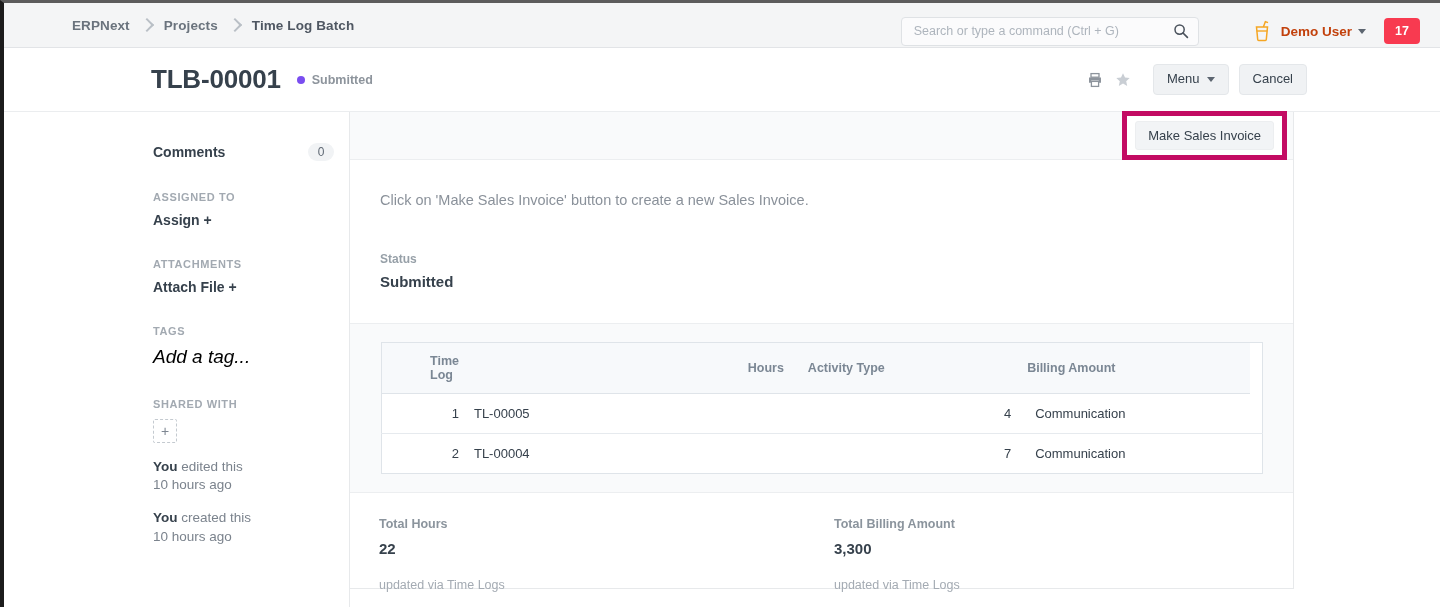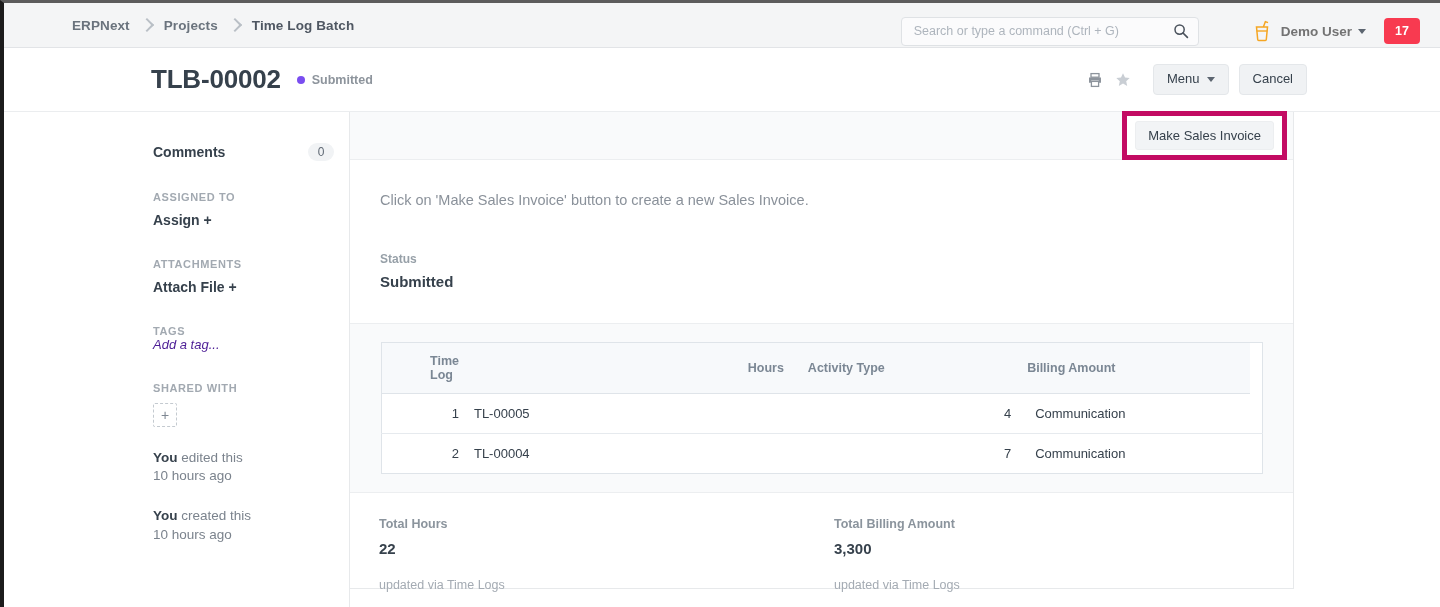--- a/index.html
+++ b/index.html
@@ -111,21 +111,21 @@
   .user-menu {
     margin-left: 10px;
     display: flex;
     align-items: center;
     gap: 6px;
     cursor: pointer;
   }
   .user-name {
     font-size: 13.5px;
     font-weight: bold;
-    color: #737373;
+    color: #c2410c;
   }
   .caret-down {
     width: 0; height: 0;
     border-left: 4px solid transparent;
     border-right: 4px solid transparent;
     border-top: 5px solid #5c6570;
   }
   .notif-badge {
     margin-left: 18px;
     margin-right: 20px;
@@ -242,37 +242,38 @@
     margin-top: 30px;
   }
   .sb-action {
     font-size: 14px;
     font-weight: bold;
     color: #36414c;
     margin-top: 9px;
     cursor: pointer;
   }
   .sb-tag-input {
-    font-size: 13px;
+    font-size: 19px;
     font-style: italic;
-    color: #4c1d95;
+    color: #000000;
+    margin-top: 9px;
     cursor: text;
   }
   .share-plus {
     margin-top: 9px;
     width: 22px; height: 22px;
     border: 1px dashed #c4cad0;
     border-radius: 2px;
     display: flex; align-items: center; justify-content: center;
     color: #7e8792;
     font-size: 14px;
     cursor: pointer;
   }
   .activity {
-    margin-top: 22px;
+    margin-top: 15px;
     font-size: 13.5px;
     color: #7b838d;
     line-height: 1.35;
   }
   .activity b { color: #36414c; }
 
   .content {
     position: relative;
     width: 945px;
     background: #ffffff;
@@ -423,21 +424,21 @@
       <div class="user-menu">
         <span class="user-name">Demo User</span>
         <span class="caret-down"></span>
       </div>
 
       <div class="notif-badge">17</div>
     </div>
   </div>
 
   <div class="titlebar">
-    <div class="doc-title">TLB-00002</div>
+    <div class="doc-title">TLB-00001</div>
     <div class="status-chip">
       <span class="status-dot"></span>
       <span class="status-text">Submitted</span>
     </div>
 
     <div class="title-actions">
       <span class="icon-btn">
         <svg width="16" height="16" viewBox="0 0 16 16">
           <rect x="4" y="1.6" width="8" height="3.6" fill="none" stroke="#8d949c" stroke-width="1.3"></rect>
           <path d="M2 5.6 h12 v5.2 h-2.2 v-2.4 h-7.6 v2.4 h-2.2 z" fill="#8d949c"></path>

